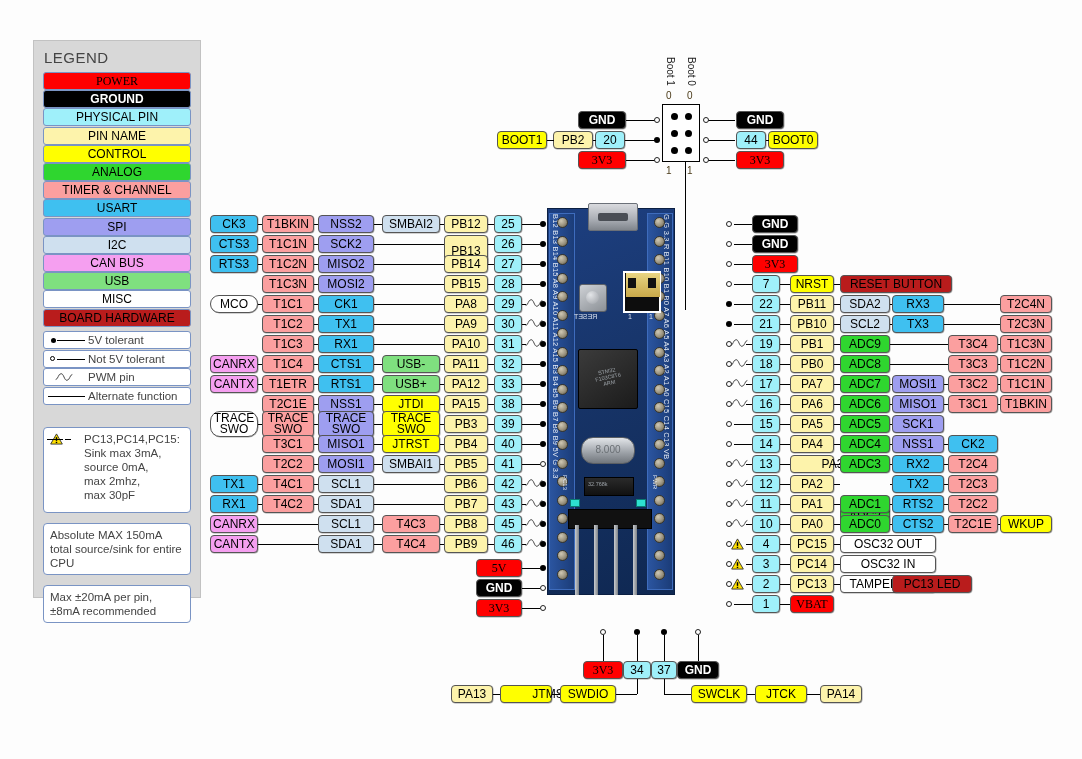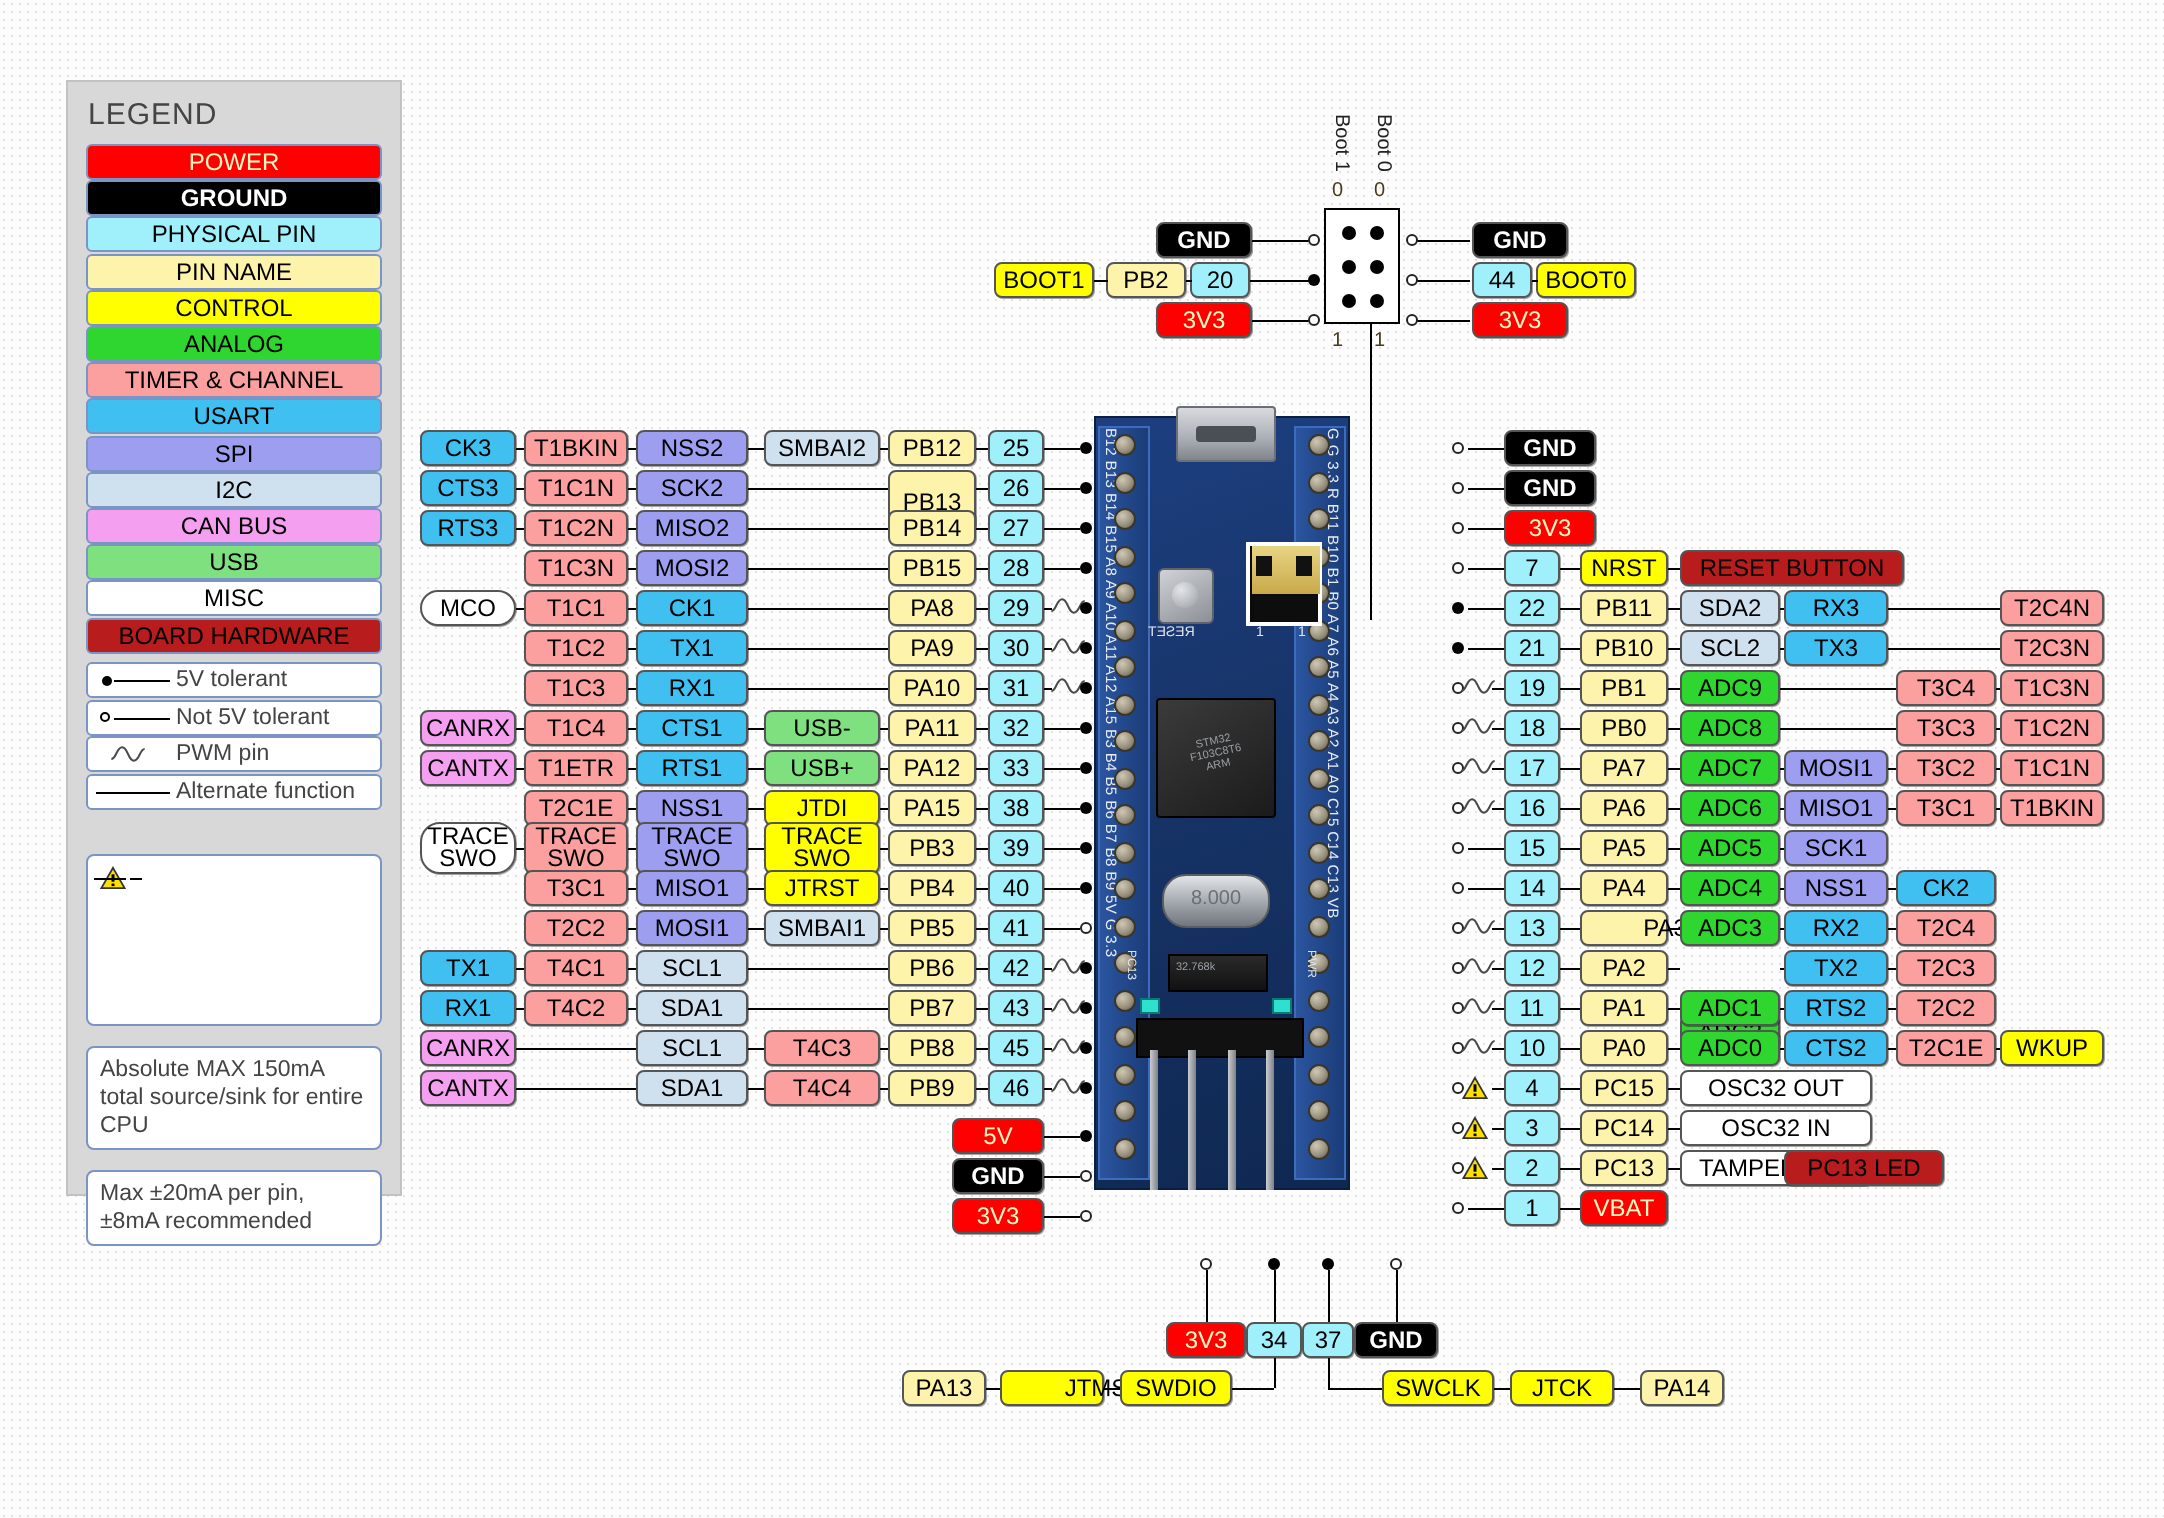--- a/index.html
+++ b/index.html
@@ -20,21 +20,21 @@
     display:flex;align-items:center;justify-content:center;
     text-align:center;white-space:nowrap;
     color:#000;background:#fff;
     box-shadow:0.5px 0.5px 0 rgba(0,0,0,.35);
   }
   .wire{position:absolute;background:#000;}
   .wire.h{height:1px;}
   .wire.v{width:1px;}
 
   
-  .c-power      {background:#ff0000;color:#fef9c3;}
+  .c-power      {background:#ff0000;color:#000000;font-family:Liberation Serif, serif;}
   .c-ground     {background:#000000;color:#ffffff;font-weight:bold;}
   .c-phys       {background:#9ff0fa;color:#000;}
   .c-pinname    {background:#fdf3ab;color:#000;}
   .c-control    {background:#ffff00;color:#000;}
   .c-analog     {background:#2fd62f;color:#000;}
   .c-timer      {background:#fb9f9f;color:#000;}
   .c-usart      {background:#3fc0f0;color:#000;}
   .c-spi        {background:#9e9ef0;color:#000;}
   .c-i2c        {background:#cfe0ef;color:#000;}
   .c-can        {background:#f59ff0;color:#000;}
@@ -242,20 +242,25 @@
         </div>
       </div>
     <div class="lgnote" id="warnnote" style="top:386px;height:86px;">
       <svg class="warn" style="position:absolute;left:6px;top:5px;" viewBox="0 0 14 13">
         <polygon points="7,1 13.3,12 0.7,12" fill="#ffe000" stroke="#333" stroke-width="1"></polygon>
         <rect x="6.2" y="4.5" width="1.6" height="4" fill="#000"></rect>
         <rect x="6.2" y="9.5" width="1.6" height="1.4" fill="#000"></rect>
       </svg>
       <div style="position:absolute;left:3px;top:11px;width:16px;height:1px;background:#000;"></div>
       <div style="position:absolute;left:21px;top:11px;width:6px;height:1px;background:#000;"></div>
+      <div style="margin-left:34px;white-space:pre-line;">PC13,PC14,PC15:
+Sink max 3mA,
+source 0mA,
+max 2mhz,
+max 30pF</div>
     </div>
     <div class="lgnote" style="top:482px;height:52px;">Absolute MAX 150mA total source/sink for entire CPU</div>
     <div class="lgnote" style="top:544px;height:38px;">Max ±20mA per pin, ±8mA recommended</div>
   </div>
 
   <div class="boottxt" style="left:665px;top:57px;">Boot 1</div>
   <div class="boottxt" style="left:686px;top:57px;">Boot 0</div>
   <div class="bootnum" style="left:666px;top:90px;">0</div>
   <div class="bootnum" style="left:687px;top:90px;">0</div>
   <div class="bootnum" style="left:666px;top:165px;">1</div>

